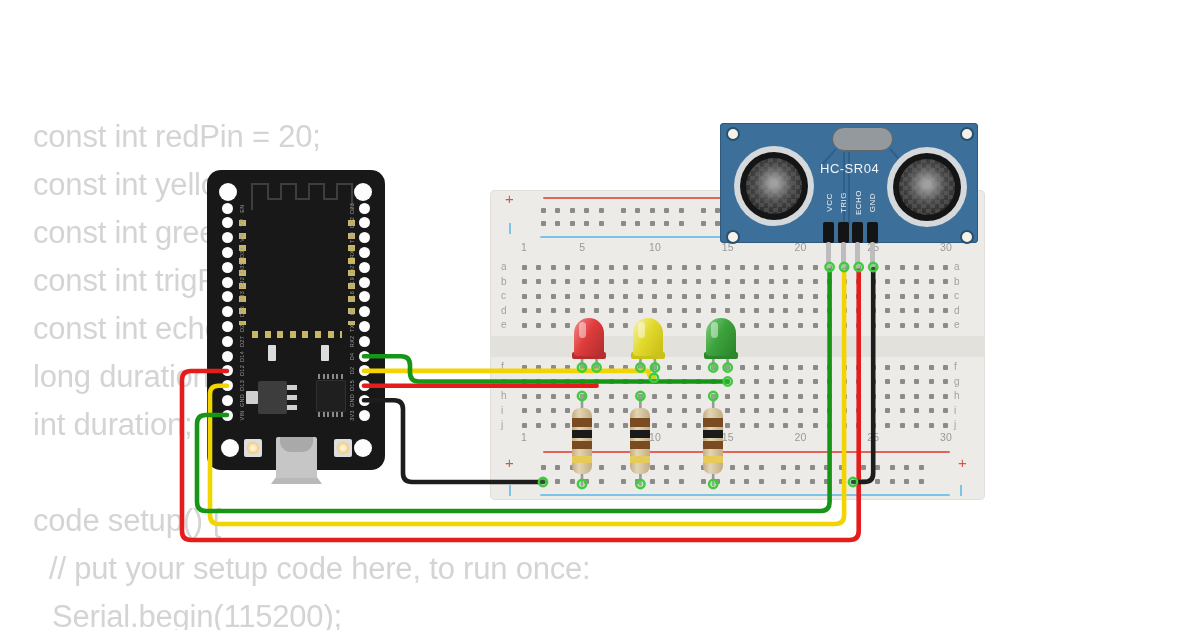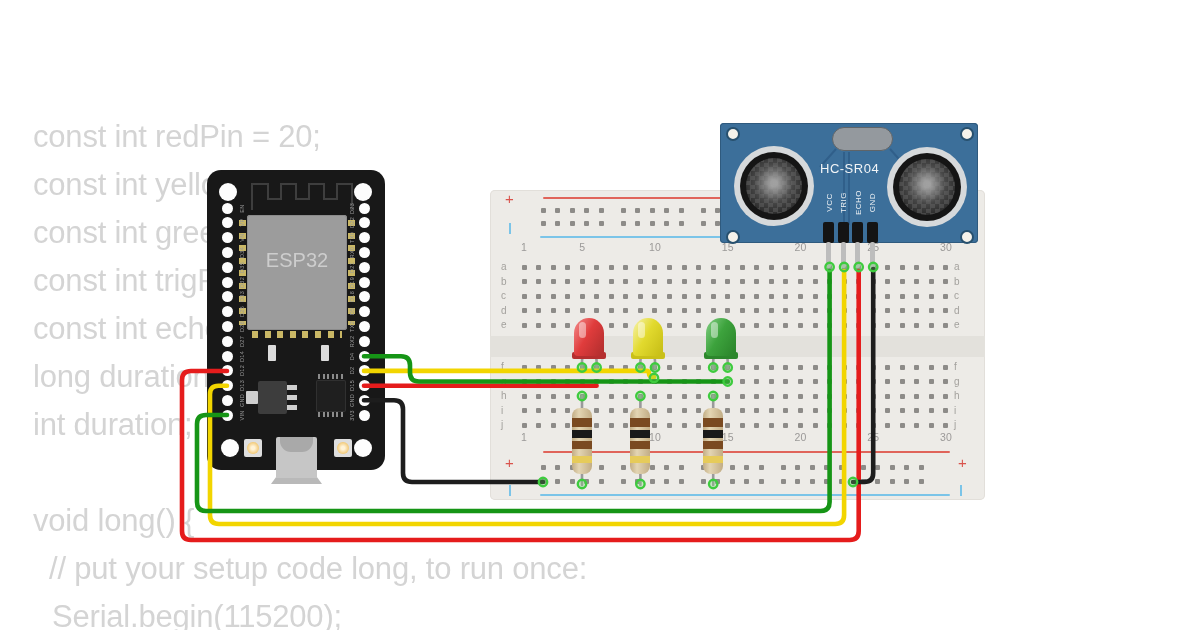--- a/index.html
+++ b/index.html
@@ -77,22 +77,22 @@
 <div id="stage">
 
   <div id="codeLayer" class="abs" style="color: rgb(212, 212, 212);">
       <div class="codeline" style="position: absolute; left: 33px; top: 120px;">const int redPin = 20;</div>
       <div class="codeline" style="position: absolute; left: 33px; top: 168px;">const int yellowPin = 2;</div>
       <div class="codeline" style="position: absolute; left: 33px; top: 216px;">const int greenPin = 4;</div>
       <div class="codeline" style="position: absolute; left: 33px; top: 264px;">const int trigPin = 13;</div>
       <div class="codeline" style="position: absolute; left: 33px; top: 312px;">const int echoPin = 12;</div>
       <div class="codeline" style="position: absolute; left: 33px; top: 360px;">long duration;</div>
       <div class="codeline" style="position: absolute; left: 33px; top: 408px;">int duration;</div>
-      <div class="codeline" style="position: absolute; left: 33px; top: 504px;">void long() {</div>
-      <div class="codeline" style="position: absolute; left: 49px; top: 552px;">// put your setup code long, to run once:</div>
+      <div class="codeline" style="position: absolute; left: 33px; top: 504px;">code setup() {</div>
+      <div class="codeline" style="position: absolute; left: 49px; top: 552px;">// put your setup code here, to run once:</div>
       <div class="codeline" style="position: absolute; left: 52px; top: 600px;">Serial.begin(115200);</div>
     </div>
 
   <div id="breadboard">
       <div class="bline" style="position: absolute; left: 53px; top: 7px; width: 407px; height: 2px; background: rgb(224, 100, 90);"></div>
       <div class="bline" style="position: absolute; left: 50px; top: 46px; width: 410px; height: 2px; background: rgb(123, 196, 232);"></div>
       <div class="bline" style="position: absolute; left: 53px; top: 261px; width: 407px; height: 2px; background: rgb(224, 100, 90);"></div>
       <div class="bline" style="position: absolute; left: 50px; top: 304px; width: 410px; height: 2px; background: rgb(123, 196, 232);"></div>
       <div class="midband" style="position: absolute; left: 0px; top: 146px; width: 495px; height: 21px;"></div>
       <div class="bplus" style="position: absolute; left: 15px; top: 1px;">+</div>
@@ -592,23 +592,20 @@
     <svg width="178" height="50" style="position:absolute;left:0;top:0">
       <path d="M45,40 V14 H61 V29 H74 V14 H89 V29 H102 V14 H117 V29 H130 V14 H145 V40" fill="none" stroke="#3e3e3e" stroke-width="2"></path>
     </svg>
     <div class="cornerhole" style="left:12px;top:13px"></div>
     <div class="cornerhole" style="left:147px;top:13px"></div>
     <div class="cornerhole" style="left:14px;top:269px"></div>
     <div class="cornerhole" style="left:147px;top:269px"></div>
     <div class="pads-v" style="left:32px"></div>
     <div class="pads-v" style="left:141px"></div>
     <div class="pads-h"></div>
-    <div id="espModule">
-        <span>ESP32</span>
-      </div>
     <div class="smallrect" style="left:61px;top:175px"></div>
     <div class="smallrect" style="left:114px;top:175px"></div>
     <div id="regTab"></div>
     <div id="regBody"></div>
     <div class="regleg" style="top:215px"></div>
     <div class="regleg" style="top:225px"></div>
     <div class="regleg" style="top:235px"></div>
     <div class="chipstubs" style="top:204px"></div>
     <div class="chipstubs" style="top:242px"></div>
     <div id="uartChip"></div>

